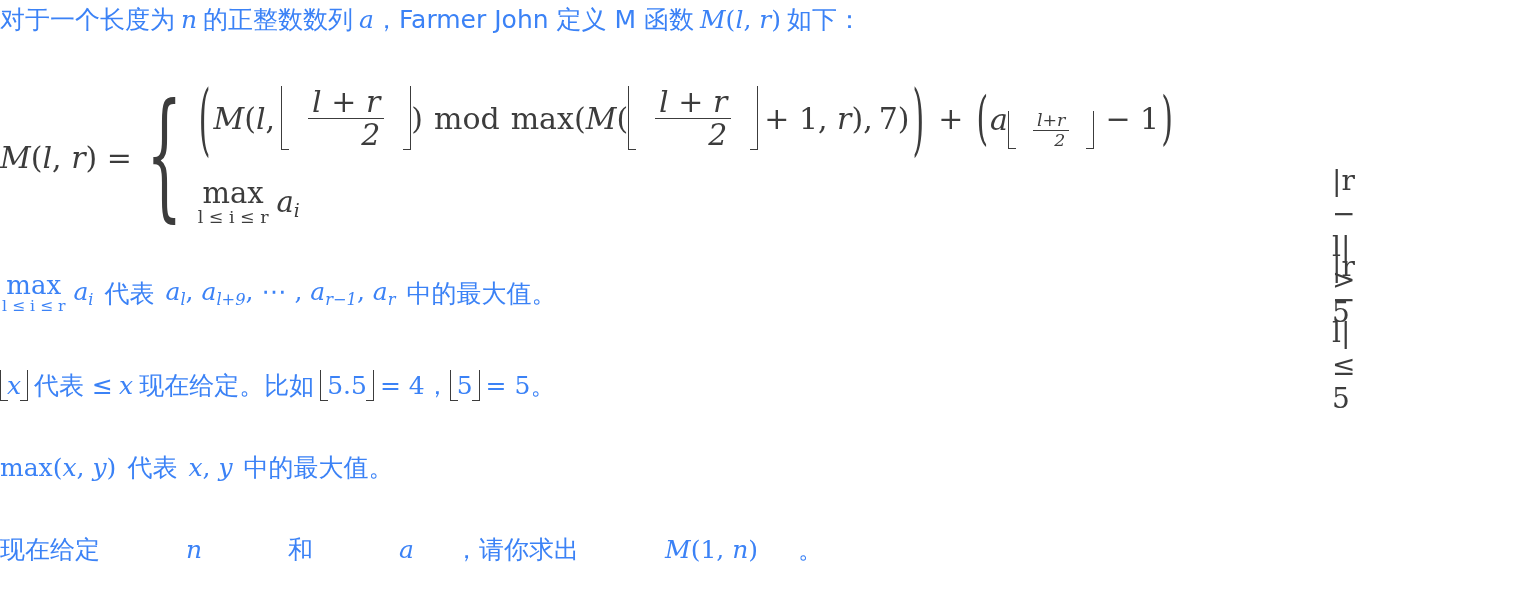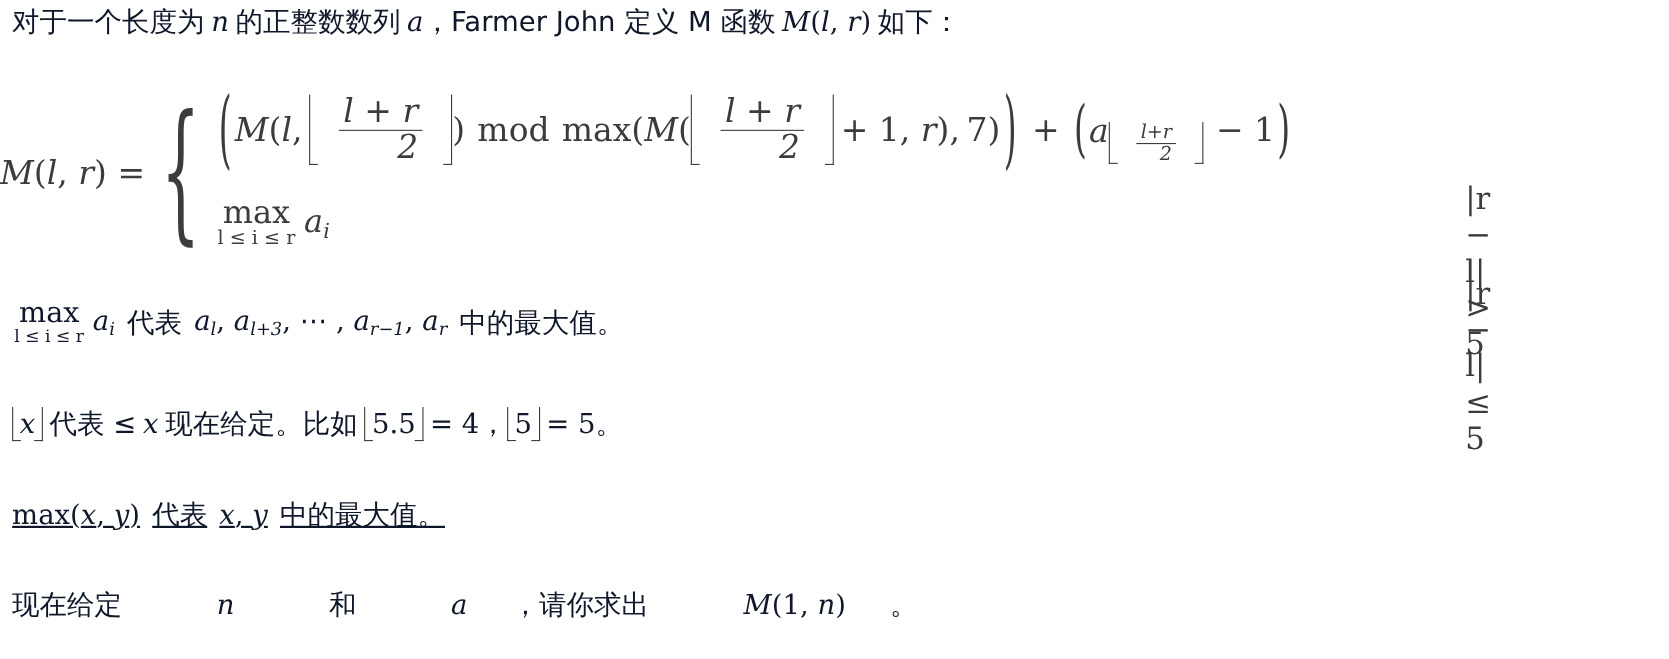--- a/index.html
+++ b/index.html
@@ -24,23 +24,22 @@
 
   
   .mathvar  { font-family: "DejaVu Serif", serif; font-style: italic; }
   .mathrm   { font-family: "DejaVu Serif", serif; font-style: normal; }
   .mathnum  { font-family: "DejaVu Serif", serif; font-style: normal; }
   .cjk      { font-family: "DejaVu Sans", sans-serif; font-style: normal; }
 
   .line {
     font-size: 25px;
     line-height: 1.25;
-    color: #0f172a;
+    color: #3b82f6;
     white-space: nowrap;
-    padding-left: 11px;
   }
 
   
   #p-intro   { position: absolute; left: 0px;  top: 4px; }
   #eq-block  { position: absolute; left: 0px;  top: 72px; }
   #p-max     { position: absolute; left: 0px;  top: 272px; }
   #p-floor   { position: absolute; left: 0px;  top: 370px; }
   #p-maxxy   { position: absolute; left: 0px;  top: 452px; }
   #p-final   { position: absolute; left: 0px;  top: 534px; gap: 40px; }
 
@@ -250,21 +249,21 @@
   <div class="line" id="p-max" style="display:flex;align-items:center;">
     <span class="maxlim" style="font-size:26px;">
       <span class="op">max</span>
       <span class="sub">l ≤ i ≤ r</span>
     </span>
     <span class="sp"></span>
     <span class="mathvar">a<sub class="it">i</sub></span>
     <span class="sp-wide"></span>
     <span class="cjk">代表</span>
     <span class="sp-wide"></span>
-    <span class="mathrm"><span class="mathvar">a</span><sub class="it">l</sub>, <span class="mathvar">a</span><sub class="it">l+3</sub>, ⋯ , <span class="mathvar">a</span><sub class="it">r−1</sub>, <span class="mathvar">a</span><sub class="it">r</sub></span>
+    <span class="mathrm"><span class="mathvar">a</span><sub class="it">l</sub>, <span class="mathvar">a</span><sub class="it">l+9</sub>, ⋯ , <span class="mathvar">a</span><sub class="it">r−1</sub>, <span class="mathvar">a</span><sub class="it">r</sub></span>
     <span class="sp-wide"></span>
     <span class="cjk">中的最大值。</span>
   </div>
 
   <div class="line" id="p-floor" style="display:flex;align-items:center;">
     <span class="floor"><span class="mathvar">x</span></span>
     <span class="sp"></span>
     <span class="cjk">代表 ≤</span>
     <span class="sp"></span>
     <span class="mathvar">x</span>
@@ -274,21 +273,21 @@
     <span class="floor"><span class="mathnum">5.5</span></span>
     <span class="sp"></span>
     <span class="mathrm">= 4</span>
     <span class="cjk">，</span>
     <span class="floor"><span class="mathnum">5</span></span>
     <span class="sp"></span>
     <span class="mathrm">= 5</span>
     <span class="cjk">。</span>
   </div>
 
-  <div class="line" id="p-maxxy" style="display:flex;align-items:center;text-decoration:underline;">
+  <div class="line" id="p-maxxy" style="display:flex;align-items:center;">
     <span class="mathrm">max(<span class="mathvar">x</span>, <span class="mathvar">y</span>)</span>
     <span class="sp-wide"></span>
     <span class="cjk">代表</span>
     <span class="sp-wide"></span>
     <span class="mathrm"><span class="mathvar">x</span>, <span class="mathvar">y</span></span>
     <span class="sp-wide"></span>
     <span class="cjk">中的最大值。</span>
   </div>
 
   <div class="line" id="p-final" style="display:flex;align-items:center;">

